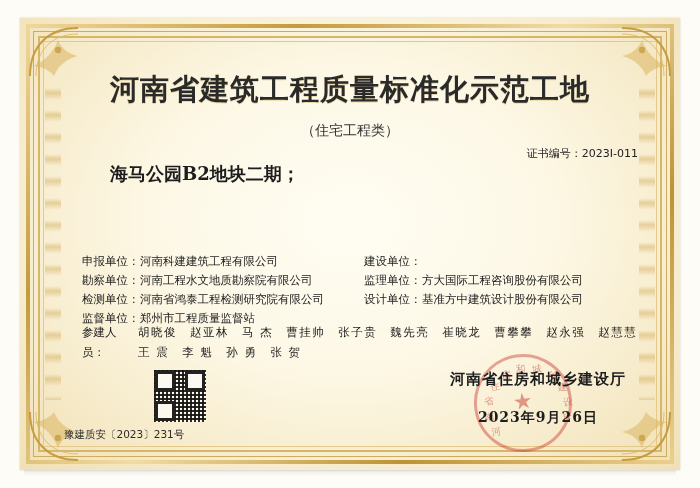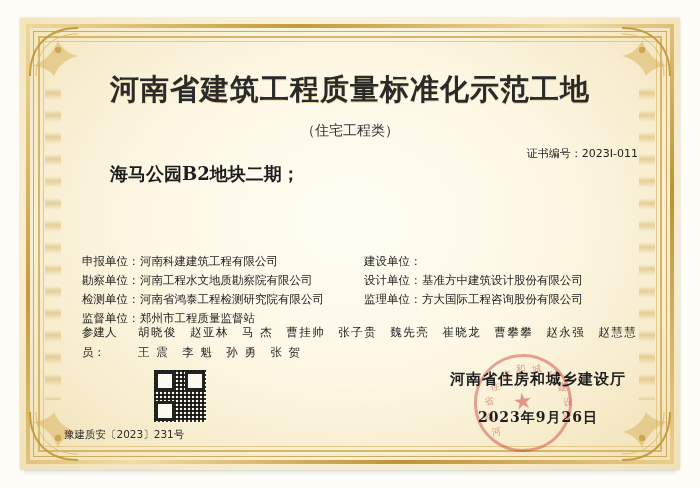--- a/index.html
+++ b/index.html
@@ -367,26 +367,26 @@
           <div class="unit-row">
             <span class="unit-label">监督单位：</span>
             <span class="unit-value">郑州市工程质量监督站</span>
           </div>
         </div>
         <div class="units-col right">
           <div class="unit-row">
             <span class="unit-label">建设单位：</span>
           </div>
           <div class="unit-row">
+            <span class="unit-label">监理单位：</span>
+            <span class="unit-value">方大国际工程咨询股份有限公司</span>
+          </div>
+          <div class="unit-row">
             <span class="unit-label">设计单位：</span>
             <span class="unit-value">基准方中建筑设计股份有限公司</span>
-          </div>
-          <div class="unit-row">
-            <span class="unit-label">监理单位：</span>
-            <span class="unit-value">方大国际工程咨询股份有限公司</span>
           </div>
         </div>
       </div>
 
       <div class="participants">
         <span class="plabel">参建人员：</span>
         <div class="pnames">
           <div class="pline">胡晓俊　赵亚林　马  杰　曹挂帅　张子贵　魏先亮　崔晓龙　曹攀攀　赵永强　赵慧慧</div>
           <div class="pline">王  震　李  魁　孙  勇　张  贺</div>
         </div>

